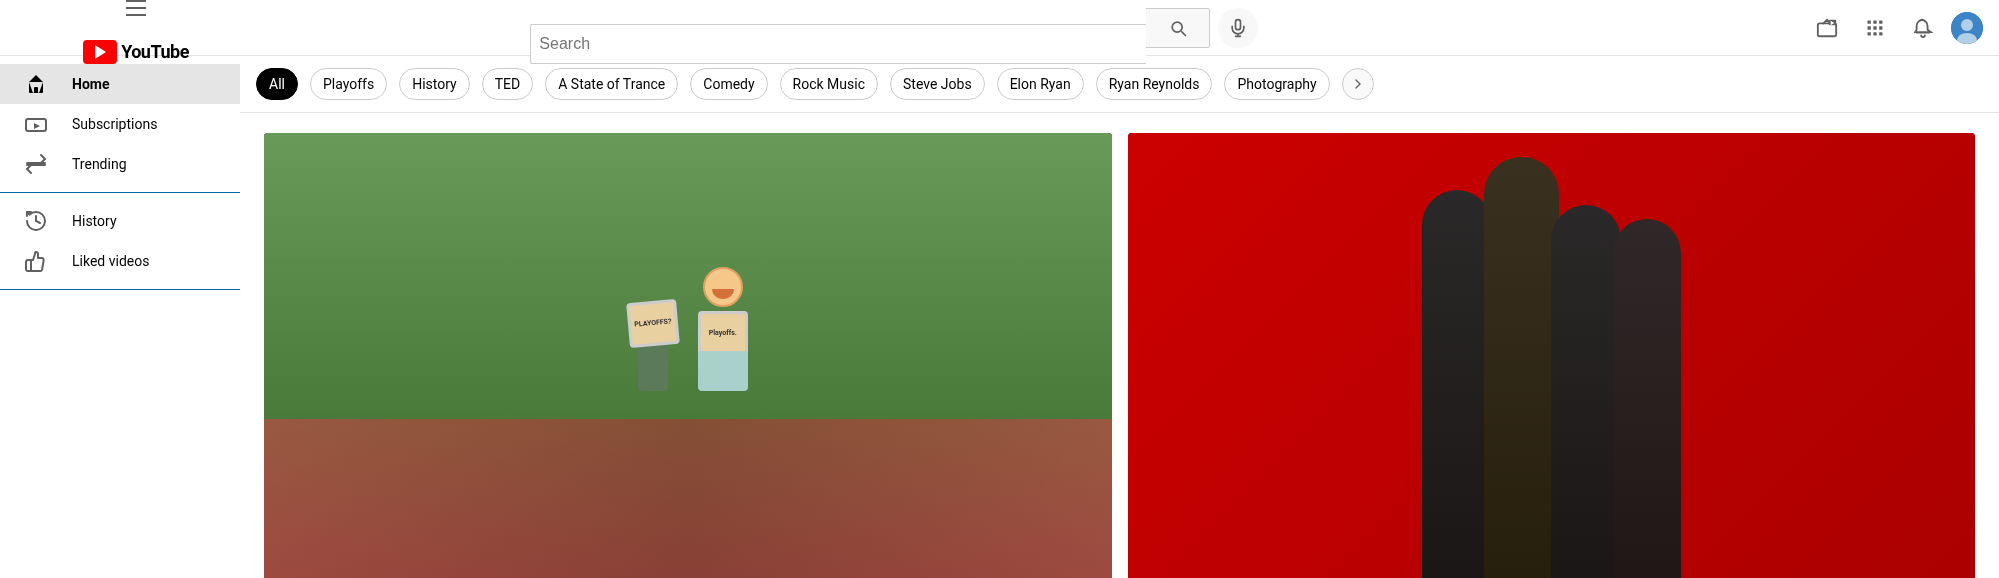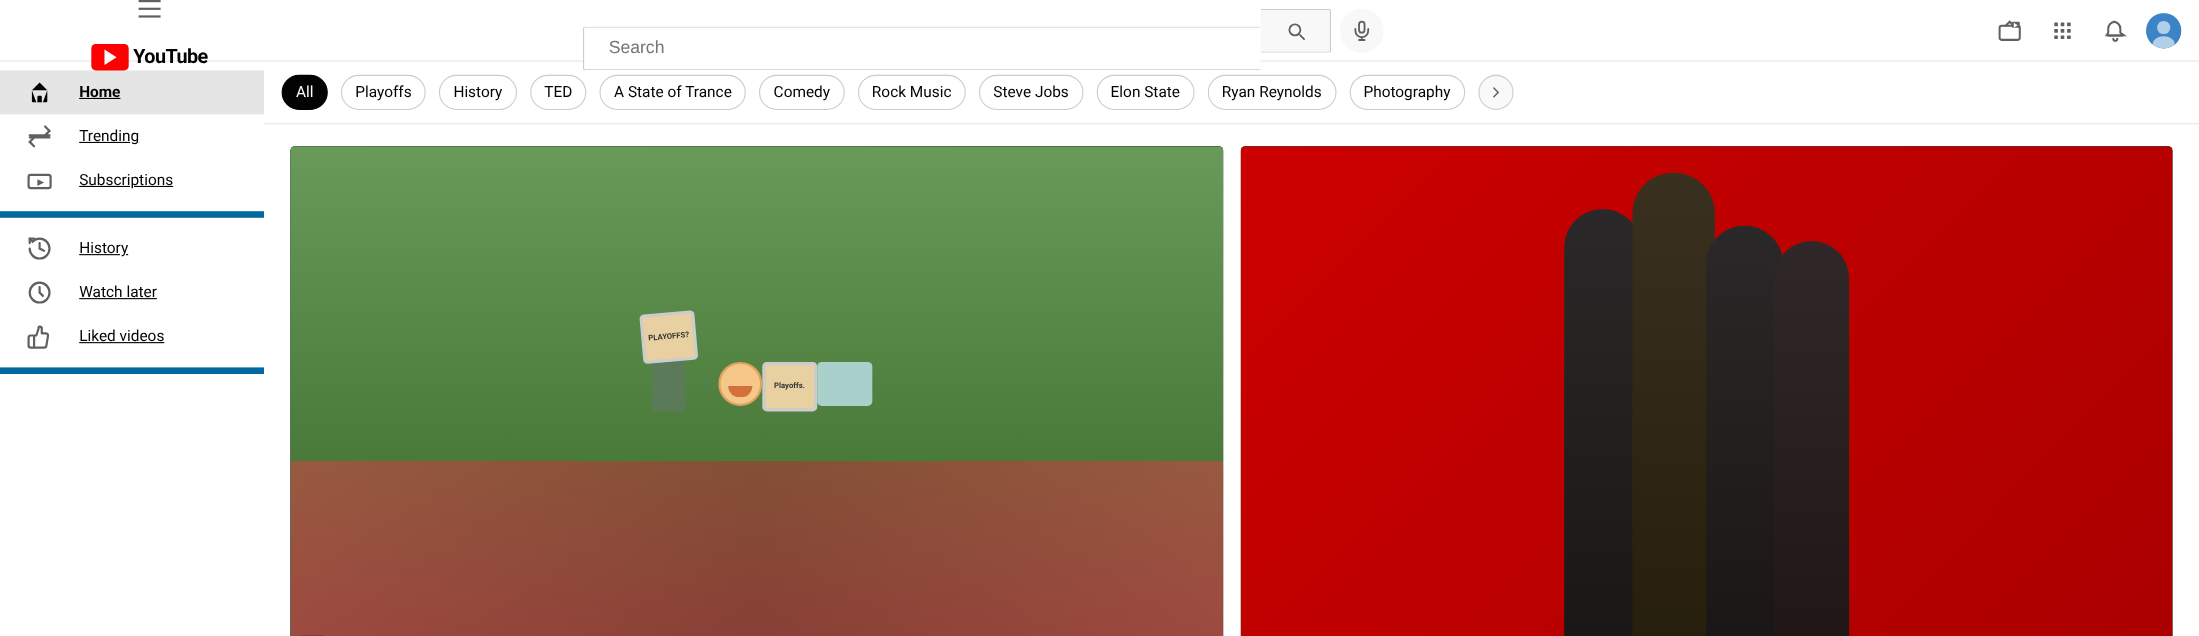--- a/index.html
+++ b/index.html
@@ -75,21 +75,21 @@
       display: flex;
       align-items: center;
       flex: 1;
     }
     .search-input {
       flex: 1;
       height: 40px;
       border: 1px solid #ccc;
       border-right: none;
       border-radius: 2px 0 0 2px;
-      padding: 0 22px;
+      padding: 0 8px;
       font-size: 16px;
       outline: none;
       color: #030303;
       margin-top: 33px;
     }
     .search-btn {
       width: 64px;
       height: 40px;
       border: 1px solid #ccc;
       border-left: none;
@@ -156,22 +156,21 @@
       position: fixed;
       top: 56px;
       left: 0;
       bottom: 0;
       overflow-y: auto;
       background: #fff;
       z-index: 50;
     }
     .sidebar-section {
       padding: 8px 0;
-      border-bottom: 6px solid #0369a1;
-      text-decoration: underline;
+      border-bottom: 1px solid #0369a1;
     }
     .sidebar-item {
       display: flex;
       align-items: center;
       gap: 24px;
       padding: 0 24px;
       height: 40px;
       cursor: pointer;
       border-radius: 0;
       color: #030303;
@@ -398,78 +397,69 @@
         <span class="sidebar-item-icon">
           <svg width="24" height="24" viewBox="0 0 24 24" fill="#030303">
             <path d="M3 12l2-2m0 0l7-7 7 7M5 10v10a1 1 0 001 1h3m10-11l2 2m-2-2v10a1 1 0 01-1 1h-3m-6 0a1 1 0 001-1v-4a1 1 0 011-1h2a1 1 0 011 1v4a1 1 0 001 1m-6 0h6"></path>
           </svg>
         </span>
         <span class="sidebar-item-label">Home</span>
       </div>
       <div class="sidebar-item">
         <span class="sidebar-item-icon">
           <svg width="24" height="24" viewBox="0 0 24 24" fill="none">
-            <path d="M17 3l4 4-4 4M3 11h18M7 21l-4-4 4-4M21 13H3" stroke="#606060" stroke-width="2" stroke-linecap="round"></path>
-          </svg>
-        </span>
-        <span class="sidebar-item-label">Trending</span>
-      </div>
-      <div class="sidebar-item">
-        <span class="sidebar-item-icon">
-          <svg width="24" height="24" viewBox="0 0 24 24" fill="none">
             <rect x="2" y="7" width="20" height="12" rx="2" stroke="#606060" stroke-width="2"></rect>
             <polygon points="10,11 16,14 10,17" fill="#606060"></polygon>
           </svg>
         </span>
         <span class="sidebar-item-label">Subscriptions</span>
+      </div>
+      <div class="sidebar-item">
+        <span class="sidebar-item-icon">
+          <svg width="24" height="24" viewBox="0 0 24 24" fill="none">
+            <path d="M17 3l4 4-4 4M3 11h18M7 21l-4-4 4-4M21 13H3" stroke="#606060" stroke-width="2" stroke-linecap="round"></path>
+          </svg>
+        </span>
+        <span class="sidebar-item-label">Trending</span>
       </div>
     </div>
     <div class="sidebar-section">
       <div class="sidebar-item">
         <span class="sidebar-item-icon">
           <svg width="24" height="24" viewBox="0 0 24 24" fill="none">
             <path d="M3 12a9 9 0 1 0 9-9 9 9 0 0 0-6.364 2.636L3 3" stroke="#606060" stroke-width="2" stroke-linecap="round"></path>
             <path d="M3 7v-4h4" stroke="#606060" stroke-width="2" stroke-linecap="round" stroke-linejoin="round"></path>
             <path d="M12 7v5l4 2" stroke="#606060" stroke-width="2" stroke-linecap="round"></path>
           </svg>
         </span>
         <span class="sidebar-item-label">History</span>
       </div>
       <div class="sidebar-item">
         <span class="sidebar-item-icon">
           <svg width="24" height="24" viewBox="0 0 24 24" fill="none">
-            <circle cx="12" cy="12" r="9" stroke="#606060" stroke-width="2"></circle>
-            <path d="M12 7v5l3 3" stroke="#606060" stroke-width="2" stroke-linecap="round"></path>
-          </svg>
-        </span>
-        <span class="sidebar-item-label">Watch later</span>
-      </div>
-      <div class="sidebar-item">
-        <span class="sidebar-item-icon">
-          <svg width="24" height="24" viewBox="0 0 24 24" fill="none">
             <path d="M7 22V11M2 13v7a2 2 0 002 2h12.17a2 2 0 001.97-1.67l1.5-9A2 2 0 0017.67 9H14V5a2 2 0 00-2-2 1 1 0 00-1 1v1L9 11H4a2 2 0 00-2 2z" stroke="#606060" stroke-width="2" stroke-linecap="round" stroke-linejoin="round"></path>
           </svg>
         </span>
         <span class="sidebar-item-label">Liked videos</span>
       </div>
     </div>
   </nav>
 
   <div class="content-area">
 
     <div class="filter-bar">
       <div class="chip chip-all">All</div>
       <div class="chip">Playoffs</div>
       <div class="chip">History</div>
       <div class="chip">TED</div>
       <div class="chip">A State of Trance</div>
       <div class="chip">Comedy</div>
       <div class="chip">Rock Music</div>
       <div class="chip">Steve Jobs</div>
-      <div class="chip">Elon State</div>
+      <div class="chip">Elon Ryan</div>
       <div class="chip">Ryan Reynolds</div>
       <div class="chip">Photography</div>
       <div class="filter-arrow">
         <svg width="16" height="16" viewBox="0 0 24 24" fill="none">
           <path d="M9 18l6-6-6-6" stroke="#606060" stroke-width="2" stroke-linecap="round"></path>
         </svg>
       </div>
     </div>
 
     <div class="video-grid">
@@ -484,21 +474,21 @@
 
               <div style="position:relative;z-index:2;display:flex;gap:20px;align-items:flex-end;padding-bottom:10%;">
 
                 <div style="display:flex;flex-direction:column;align-items:center;">
                   <div style="width:50px;height:45px;background:#e8d0a0;border-radius:4px;border:3px solid #ccc;display:flex;align-items:center;justify-content:center;transform:rotate(-5deg);">
                     <span style="font-size:7px;font-weight:bold;color:#333;text-align:center;line-height:1.1;">PLAYOFFS?</span>
                   </div>
                   <div style="width:30px;height:50px;background:#5a7a5a;border-radius:4px;margin-top:-5px;"></div>
                 </div>
 
-                <div style="display:flex;align-items:center;">
+                <div style="display:flex;flex-direction:column;align-items:center;">
                   <div style="width:40px;height:40px;background:#f5c88a;border-radius:50%;margin-bottom:4px;border:2px solid #e0a060;position:relative;">
                     <div style="position:absolute;bottom:6px;left:50%;transform:translateX(-50%);width:22px;height:10px;background:#d4703a;border-radius:0 0 10px 10px;"></div>
                   </div>
                   <div style="width:50px;height:45px;background:#e8d0a0;border-radius:4px;border:3px solid #ccc;display:flex;align-items:center;justify-content:center;">
                     <span style="font-size:7px;font-weight:bold;color:#333;text-align:center;line-height:1.1;">Playoffs.</span>
                   </div>
                   <div style="width:50px;height:40px;background:#aad0cc;border-radius:4px;margin-top:-5px;"></div>
                 </div>
               </div>
             </div>

